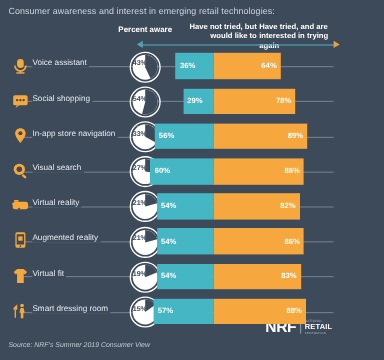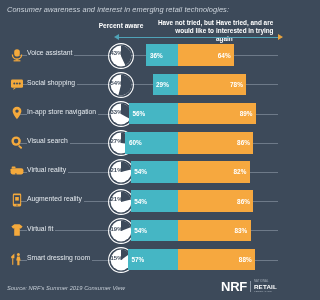--- a/index.html
+++ b/index.html
@@ -12,21 +12,20 @@
   .infographic {
     position: relative;
     width: 284px; height: 300px;
     background: #3d4a5a;
   }
   .title {
     position: absolute;
     left: 7px; top: 5px;
     width: 270px;
     font-size: 7.4px;
-    font-style: italic;
     color: #cdd4dc;
     letter-spacing: 0.08px;
     white-space: nowrap;
   }
   
   .hdr-percent-aware {
     position: absolute;
     left: 88px; top: 22px;
     width: 66px;
     text-align: center;
@@ -170,21 +169,21 @@
   .source {
     position: absolute;
     left: 7px; top: 285px;
     font-size: 5.8px;
     font-style: italic;
     color: #c2cad3;
     white-space: nowrap;
   }
   .logo {
     position: absolute;
-    right: 7px; top: 279px;
+    right: 7px; top: 265px;
     display: flex;
     align-items: center;
     gap: 3px;
   }
   .logo-nrf {
     font-size: 13px;
     font-weight: bold;
     color: #ffffff;
     letter-spacing: -0.3px;
     font-family: "Liberation Sans", sans-serif;

